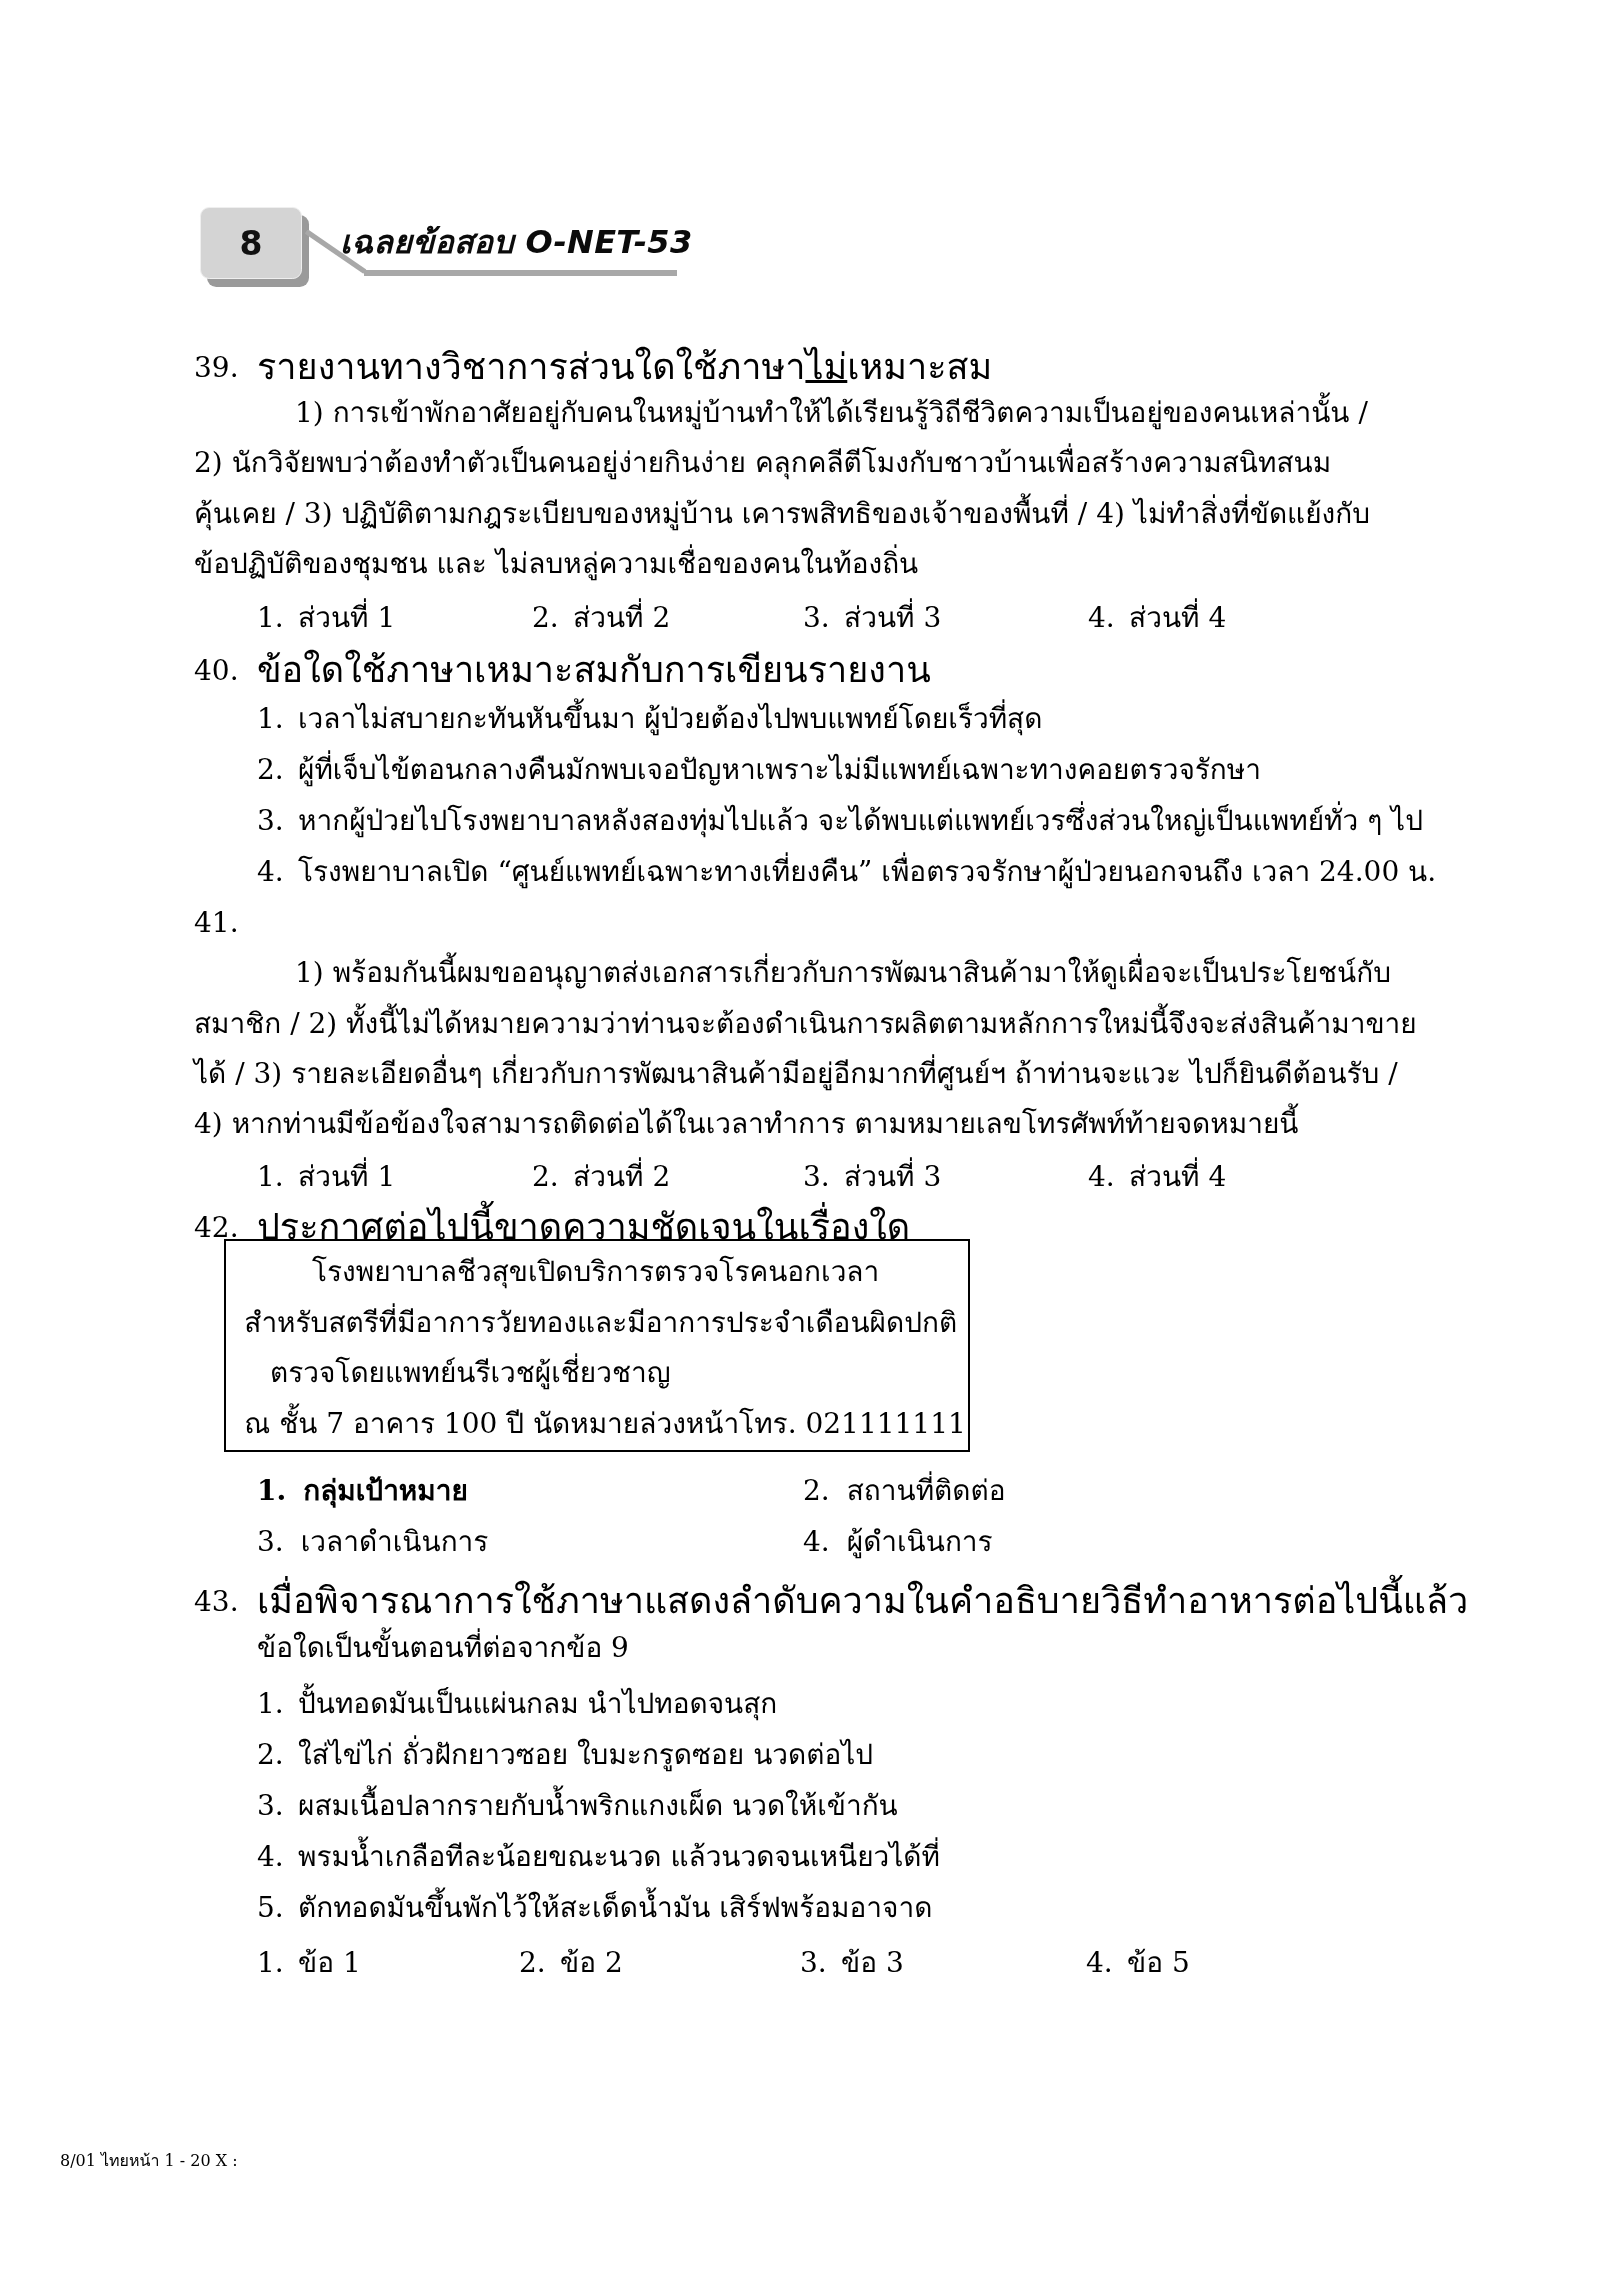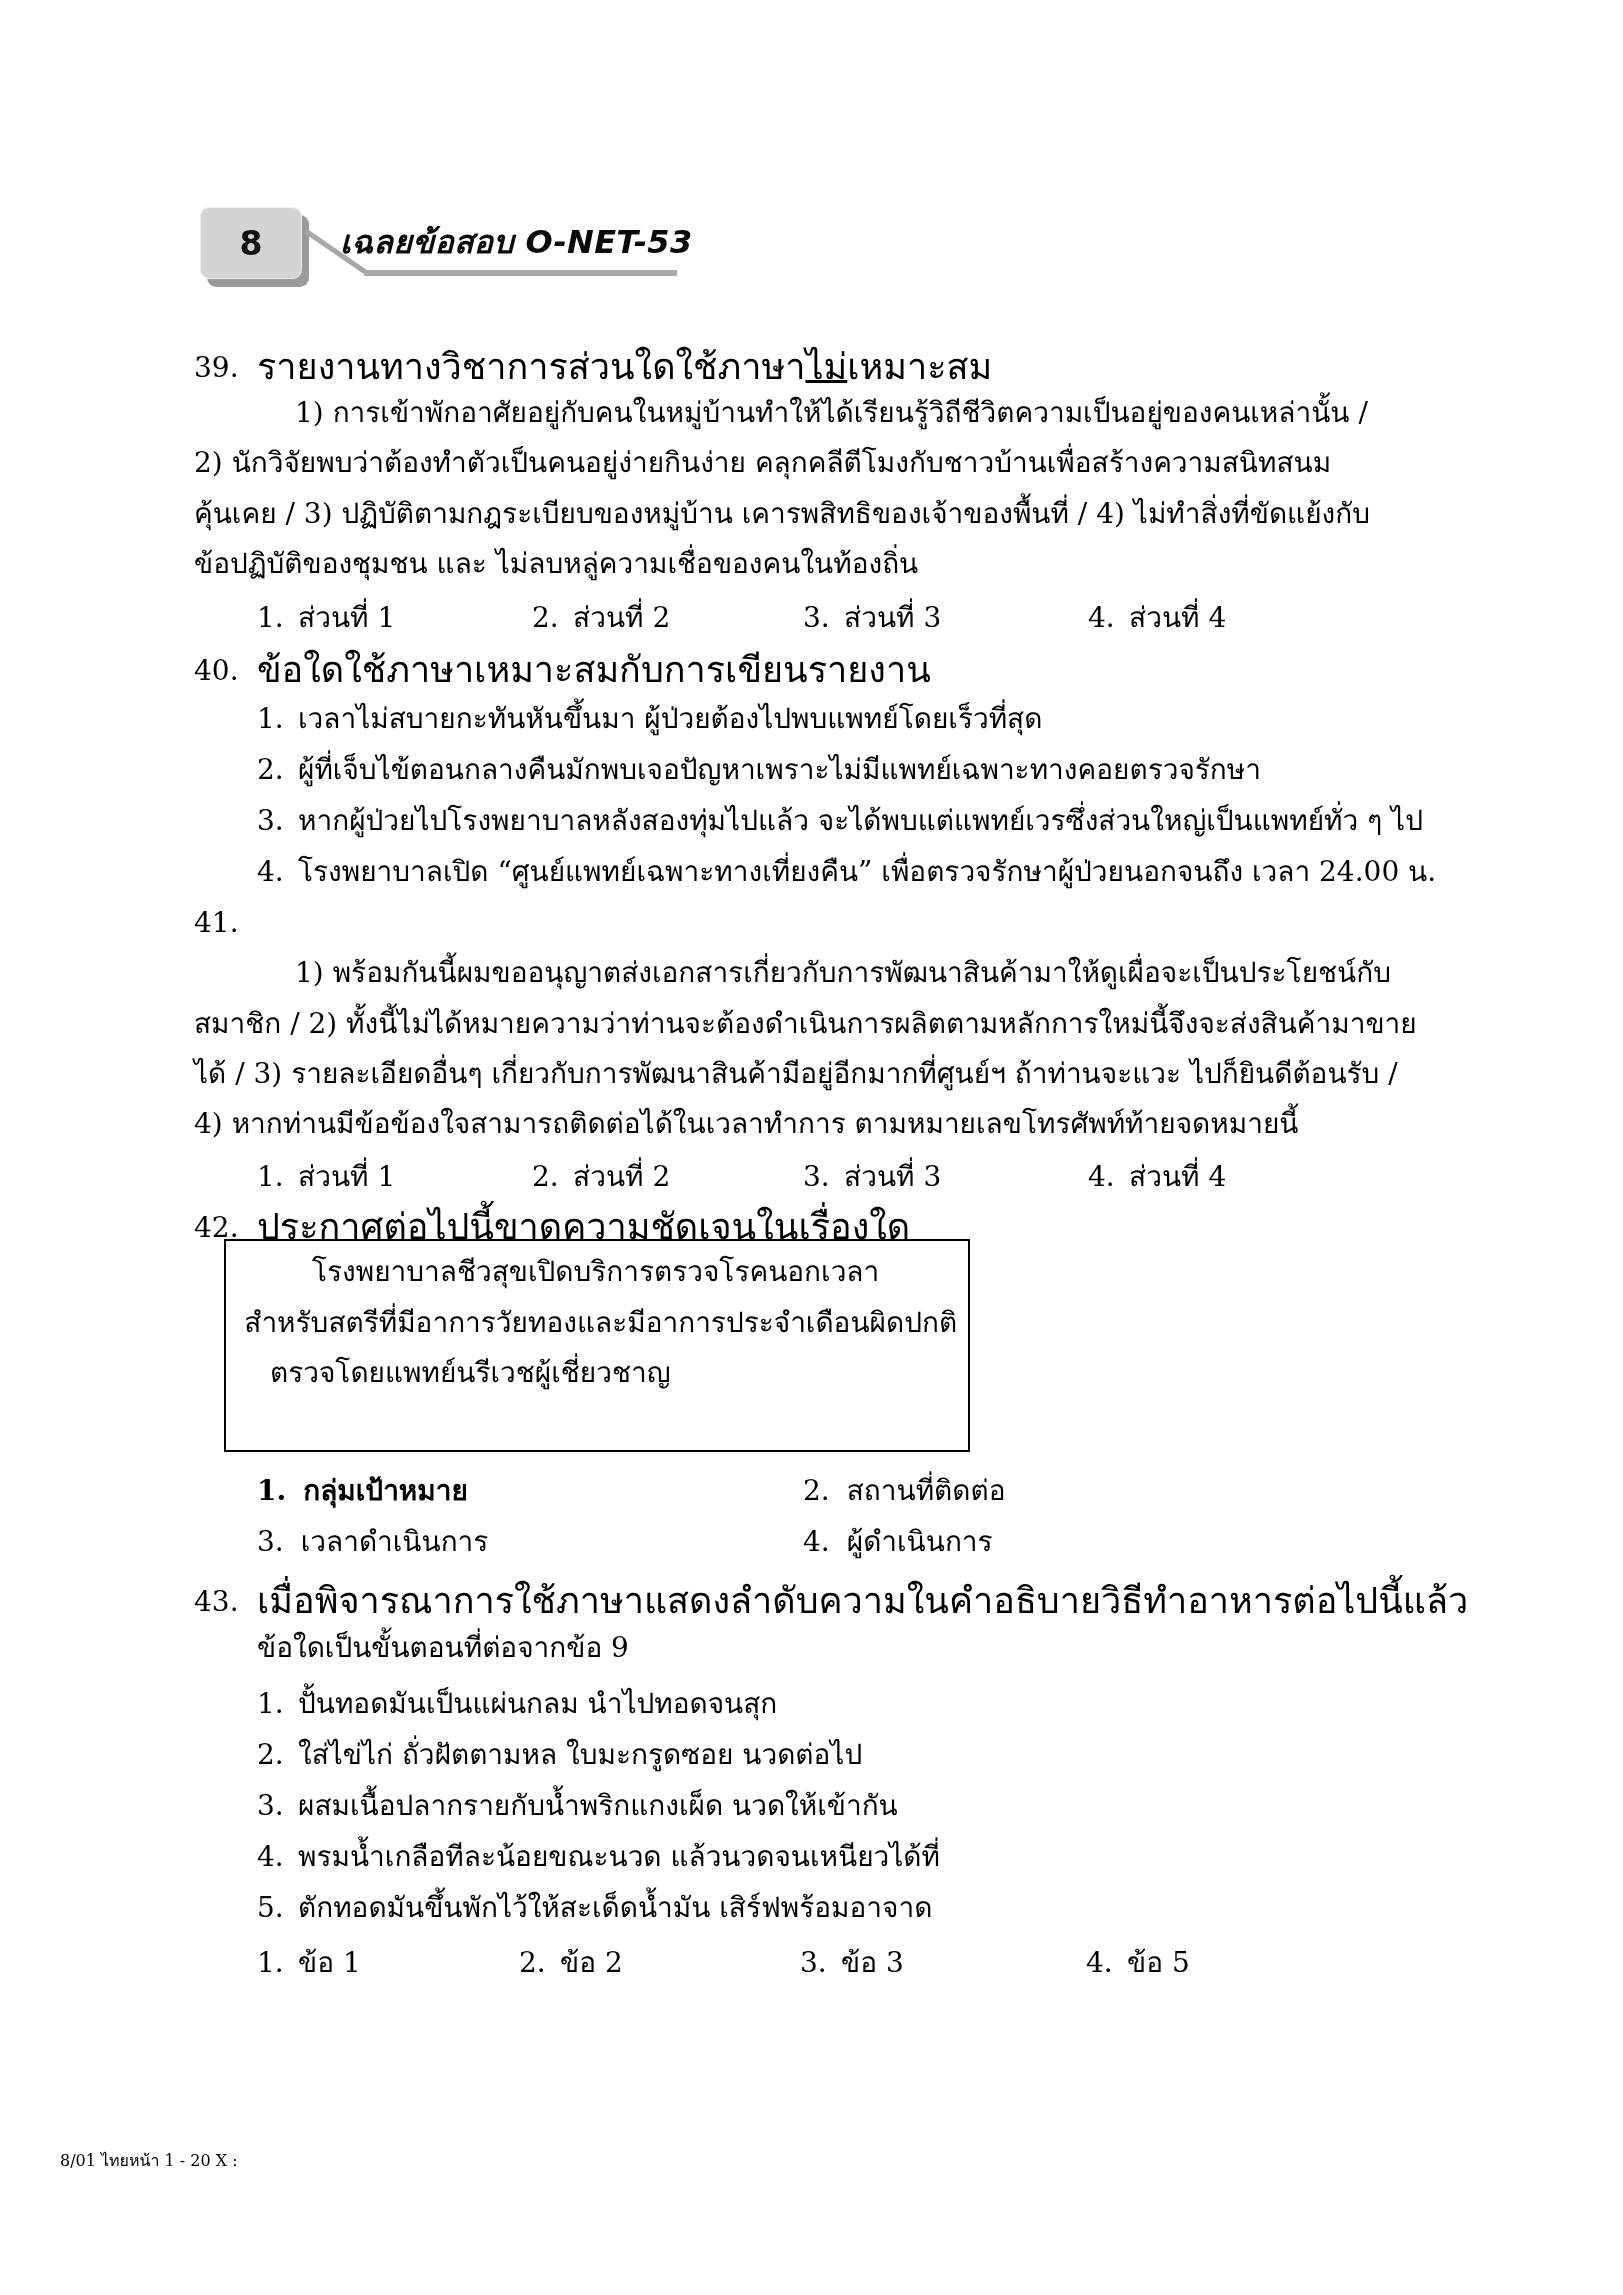--- a/index.html
+++ b/index.html
@@ -274,20 +274,21 @@
 
     <div class="q-row" style="left:194px; top:1206px;">
       <span class="q-num">42.</span>
       <span class="q-text">ประกาศต่อไปนี้ขาดความชัดเจนในเรื่องใด</span>
     </div>
 
     <div id="announce-box">
       <div class="ann-line" style="left:86px; top:14.4px;">โรงพยาบาลชีวสุขเปิดบริการตรวจโรคนอกเวลา</div>
       <div class="ann-line" style="left:18.3px;  top:65px;">สำหรับสตรีที่มีอาการวัยทองและมีอาการประจำเดือนผิดปกติ</div>
       <div class="ann-line" style="left:17px;  top:115px;margin-left:27px;">ตรวจโดยแพทย์นรีเวชผู้เชี่ยวชาญ</div>
+      <div class="ann-line" style="left:18.3px;  top:166px;">ณ ชั้น 7 อาคาร 100 ปี นัดหมายล่วงหน้าโทร. 021111111</div>
     </div>
 
     <div class="choice-2col" style="left:257px; top:1474px;">
       <span class="cell" style="left:0px;   top:0px;font-weight:bold;"><span class="c-num">1.</span><span>กลุ่มเป้าหมาย</span></span>
       <span class="cell" style="left:546px; top:0px;"><span class="c-num">2.</span><span>สถานที่ติดต่อ</span></span>
       <span class="cell" style="left:0px;   top:51px;"><span class="c-num">3.</span><span>เวลาดำเนินการ</span></span>
       <span class="cell" style="left:546px; top:51px;"><span class="c-num">4.</span><span>ผู้ดำเนินการ</span></span>
     </div>
 
     <div class="q-row" style="left:194px; top:1580px;">
@@ -295,21 +296,21 @@
       <span class="q-text">เมื่อพิจารณาการใช้ภาษาแสดงลำดับความในคำอธิบายวิธีทำอาหารต่อไปนี้แล้ว</span>
     </div>
     <div class="para-line" style="left:257px; top:1631px;">ข้อใดเป็นขั้นตอนที่ต่อจากข้อ 9</div>
 
     <div class="opt-row" style="left:257px; top:1687px;">
       <span class="opt-num">1.</span>
       <span class="opt-text">ปั้นทอดมันเป็นแผ่นกลม นำไปทอดจนสุก</span>
     </div>
     <div class="opt-row" style="left:257px; top:1738px;">
       <span class="opt-num">2.</span>
-      <span class="opt-text">ใส่ไข่ไก่ ถั่วฝัตตามหล ใบมะกรูดซอย นวดต่อไป</span>
+      <span class="opt-text">ใส่ไข่ไก่ ถั่วฝักยาวซอย ใบมะกรูดซอย นวดต่อไป</span>
     </div>
     <div class="opt-row" style="left:257px; top:1789px;">
       <span class="opt-num">3.</span>
       <span class="opt-text">ผสมเนื้อปลากรายกับน้ำพริกแกงเผ็ด นวดให้เข้ากัน</span>
     </div>
     <div class="opt-row" style="left:257px; top:1840px;">
       <span class="opt-num">4.</span>
       <span class="opt-text">พรมน้ำเกลือทีละน้อยขณะนวด แล้วนวดจนเหนียวได้ที่</span>
     </div>
     <div class="opt-row" style="left:257px; top:1891px;">

